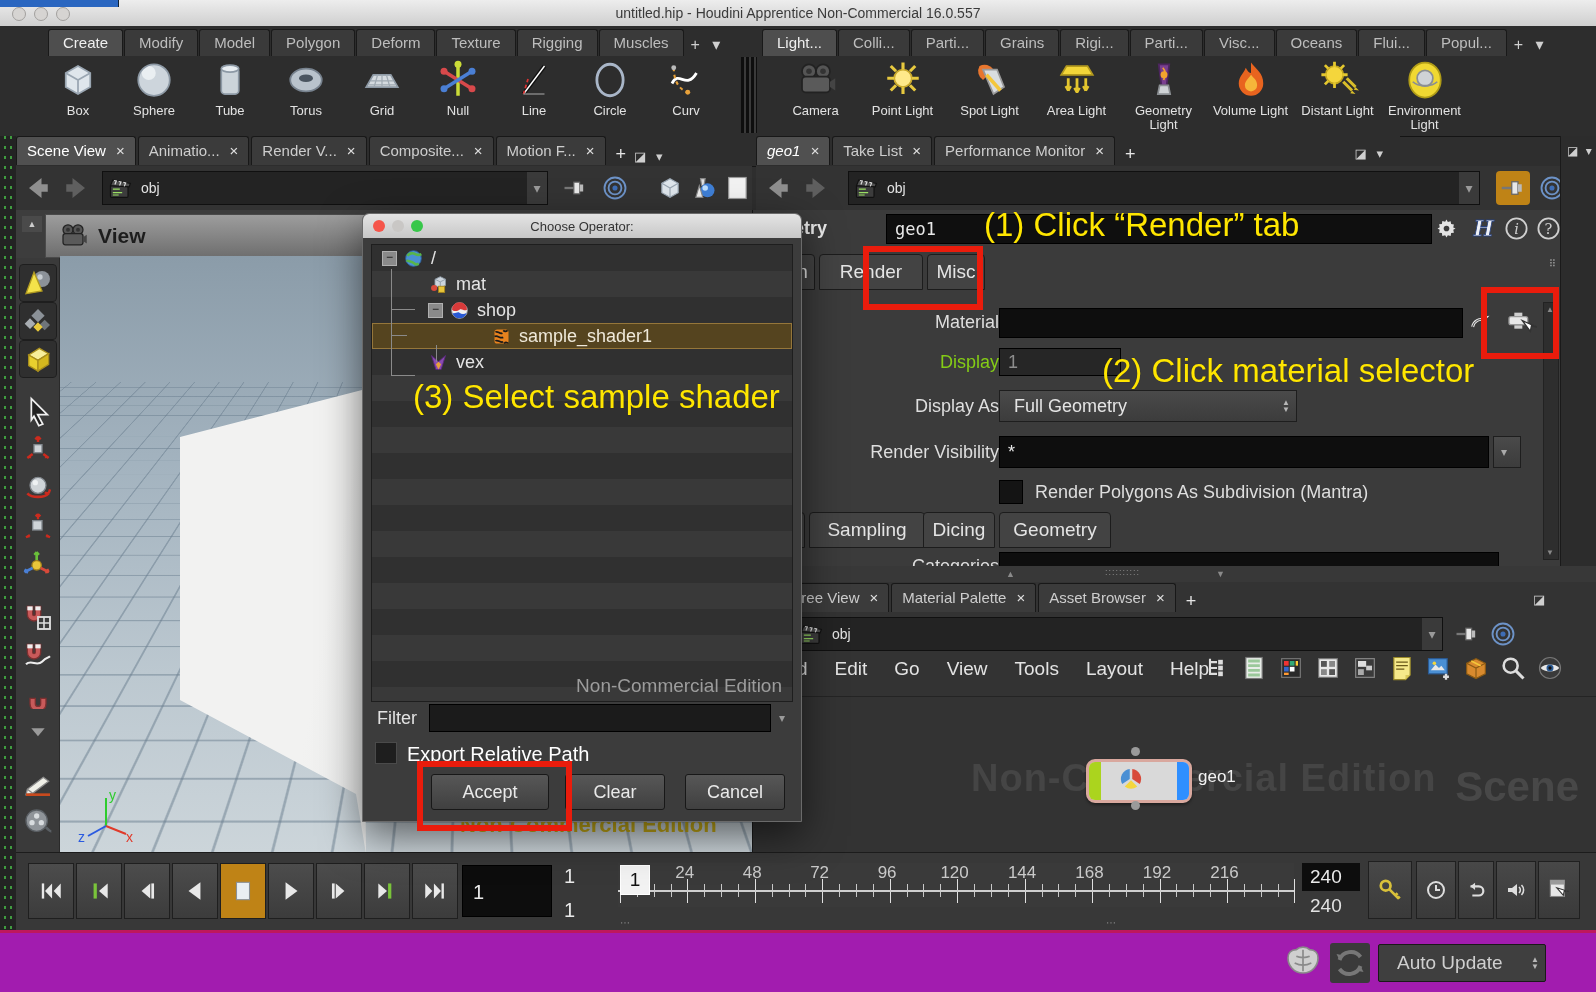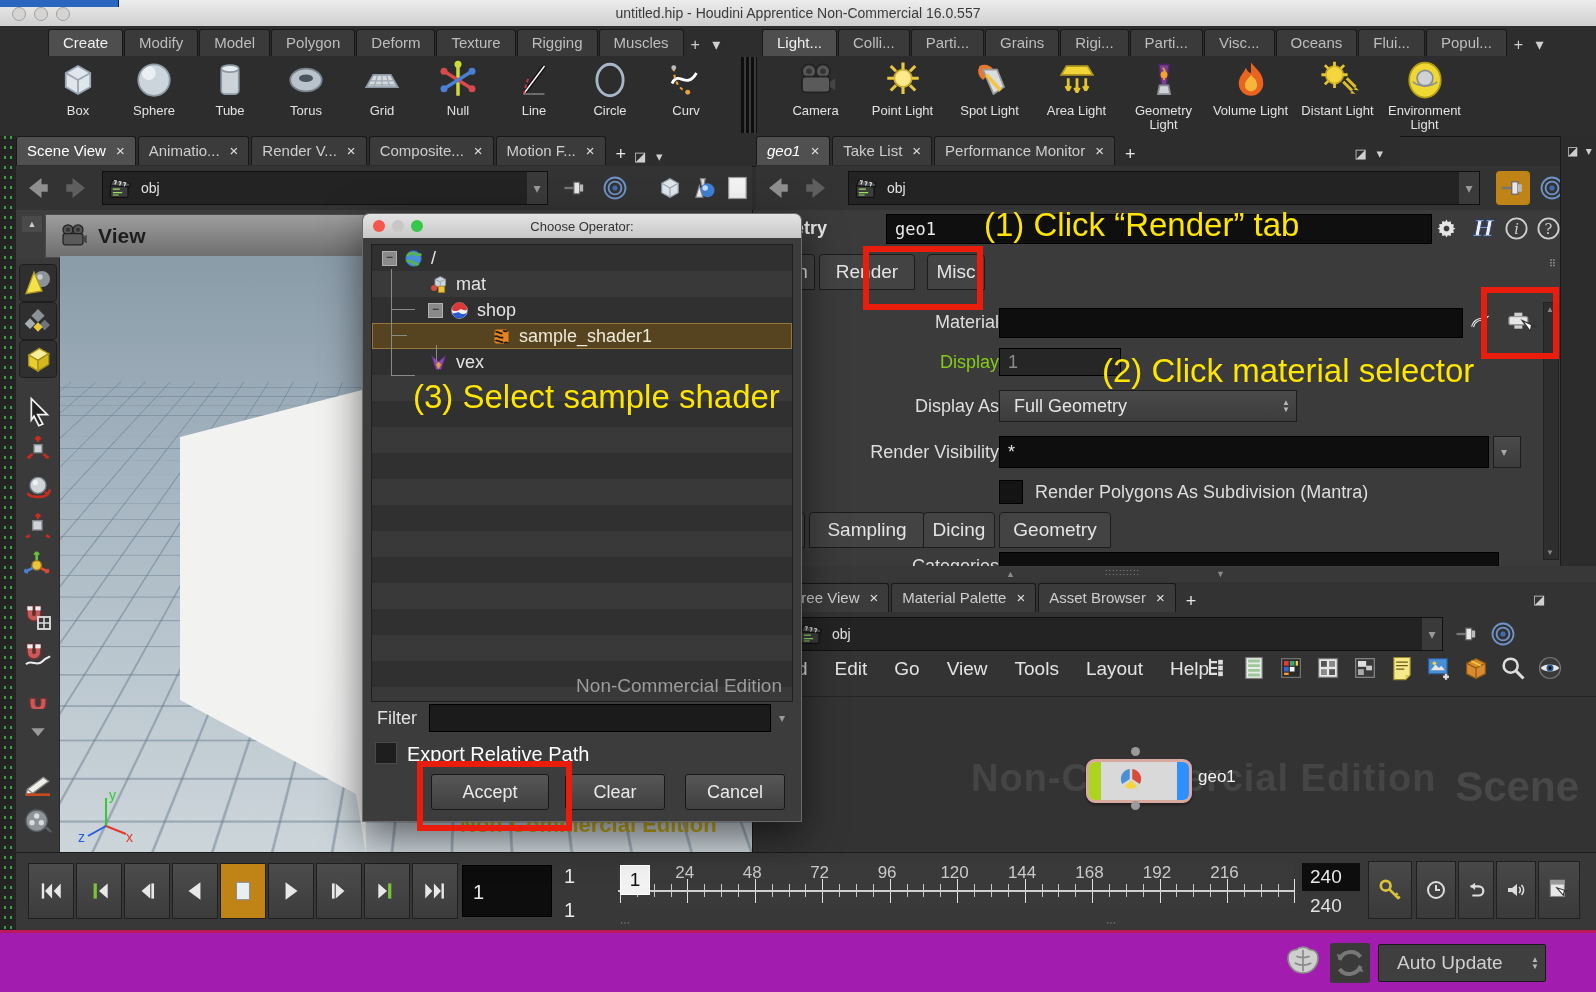--- a/index.html
+++ b/index.html
@@ -573,21 +573,21 @@
             <circle cx="12" cy="12" r="9" fill="none" stroke="#cfcfcf" stroke-width="1.6"></circle>
             <text x="10" y="17" font-size="13" fill="#cfcfcf" font-family="DejaVu Serif" font-style="italic">i</text>
           </svg></span>
       <span class="p-hicon" style="left:782px;"><svg viewBox="0 0 24 24" width="100%" height="100%">
             <circle cx="12" cy="12" r="9" fill="none" stroke="#cfcfcf" stroke-width="1.6"></circle>
             <text x="8.5" y="17" font-size="13" fill="#cfcfcf" font-family="DejaVu Serif">?</text>
           </svg></span>
     </div>
     <div class="p-tabs">
       <div class="p-tab" style="left: 0px; width: 62px;"><span>sform</span></div>
-        <div class="p-tab active" style="left: 66px; width: 96px;"><span>Render</span></div>
+        <div class="p-tab active" style="left: 66px; width: 104px;"><span>Render</span></div>
         <div class="p-tab" style="left: 174px; width: 58px;"><span>Misc</span></div>
     </div>
     <span class="prow-label" style="left:20px;top:102px;">Material</span>
     <span class="pfield" style="left:246px;top:98px;width:464px;height:30px;line-height:28px;"></span>
     <span class="p-hicon" style="left:714px;top:100px;"><svg viewBox="0 0 24 24" width="100%" height="100%">
           <path d="M5 15c1-5 6-8 11-6" fill="none" stroke="#e8e8e8" stroke-width="2.6"></path>
           <path d="M16 9l4-4-7 1z" fill="#e8e8e8"></path>
           <path d="M5 15c1-5 6-8 11-6" fill="none" stroke="#2a2a2a" stroke-width=".8"></path>
         </svg></span>
     <span class="p-hicon" style="left:752px;top:96px;width:32px;height:32px;"><svg viewBox="0 0 24 24" width="100%" height="100%">

